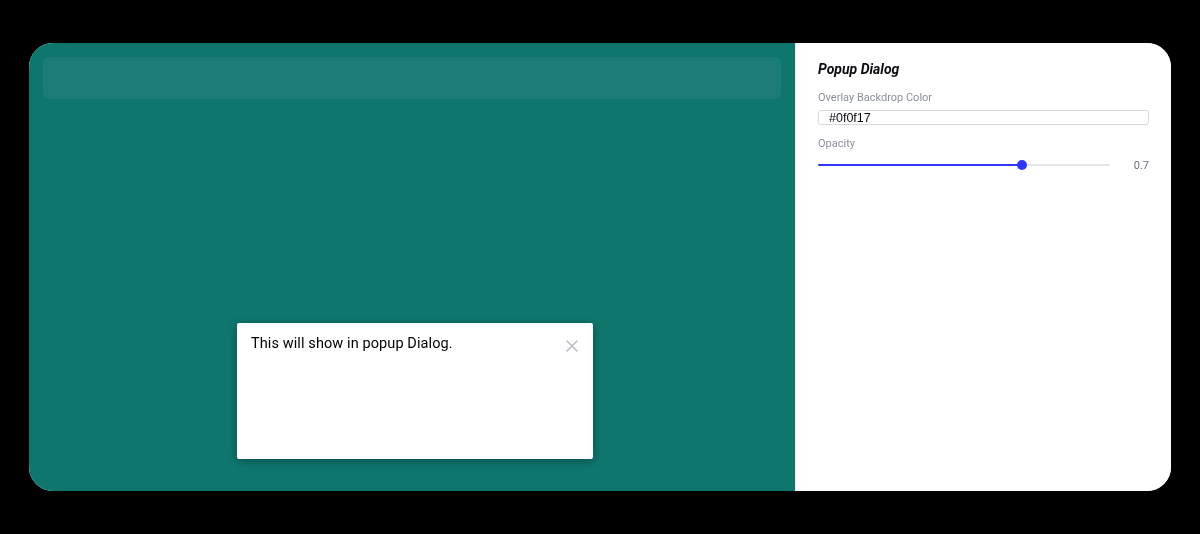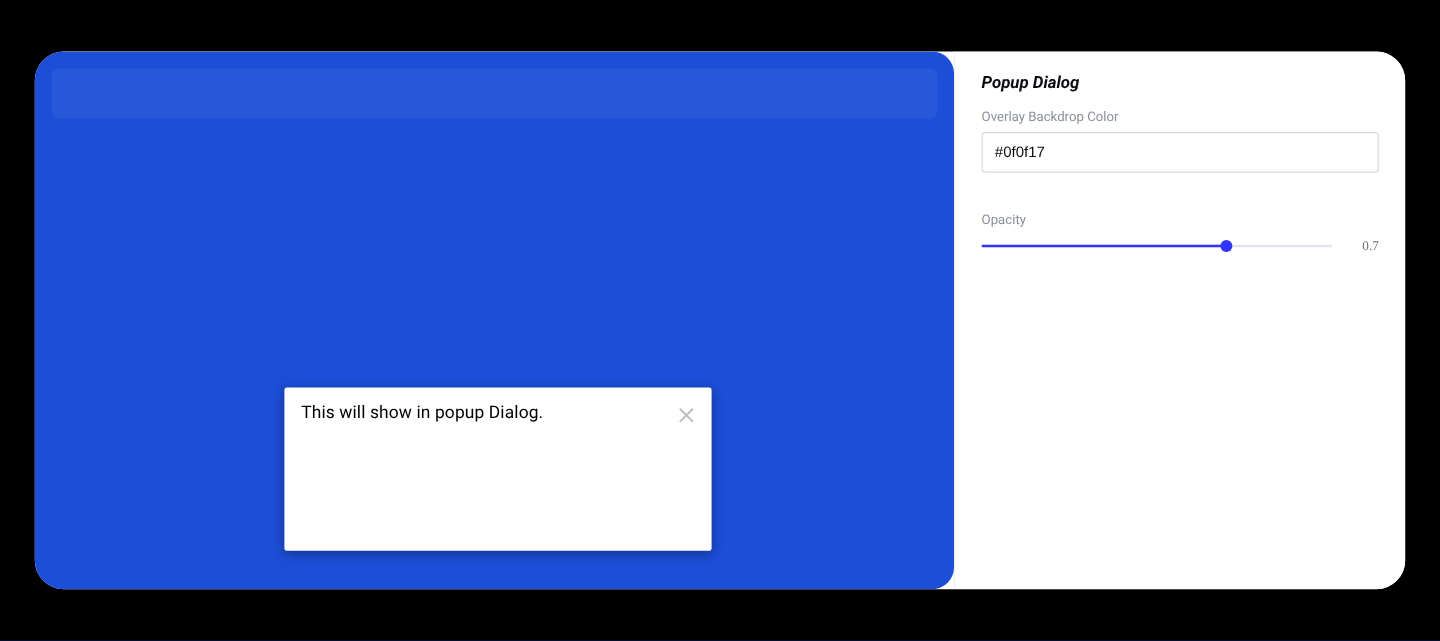--- a/index.html
+++ b/index.html
@@ -17,23 +17,22 @@
     background: #fff;
     border-radius: 24px;
     overflow: hidden;
     display: flex;
     box-shadow: 0 0 0 1px rgba(0,0,0,0.02);
   }
   
   .preview {
     position: relative;
     flex: 1 1 auto;
-    background: #1d4ed8;  
+    background: #0f766e;  
     overflow: hidden;
-    border-radius: 18px;
   }
   .preview-topbar {
     position: absolute;
     top: 14px;
     left: 14px;
     right: 14px;
     height: 42px;
     background: rgba(255,255,255,0.05);
     border-radius: 6px;
   }
@@ -84,43 +83,42 @@
   .field.small { flex: 0 0 160px; }
   .field-label {
     font-size: 11px;
     color: #8a8f99;
     margin-bottom: 6px;
     display: block;
     font-weight: 400;
   }
   .color-input {
     display: flex;
-    height: 34px;
+    height: 15px;
     border: 1px solid #d7d9de;
     border-radius: 3px;
     overflow: hidden;
     background: #fff;
   }
   .color-input .text {
     flex: 1;
     border: none;
     outline: none;
     padding: 0 10px;
     font-size: 12.5px;
     color: #0b0b12;
     background: transparent;
   }
   .color-input .text::placeholder { color: #b5b8c0; }
-  .opacity-block { margin-top: 33px; }
+  .opacity-block { margin-top: 12px; }
   .slider-row {
     display: flex;
     align-items: center;
     gap: 11px;
     margin-top: 8px;
-    font-family: Liberation Serif, serif;
   }
   .slider-wrap {
     position: relative;
     flex: 1;
     height: 14px;
     display: flex;
     align-items: center;
   }
   .slider-track-bg {
     position: absolute;

